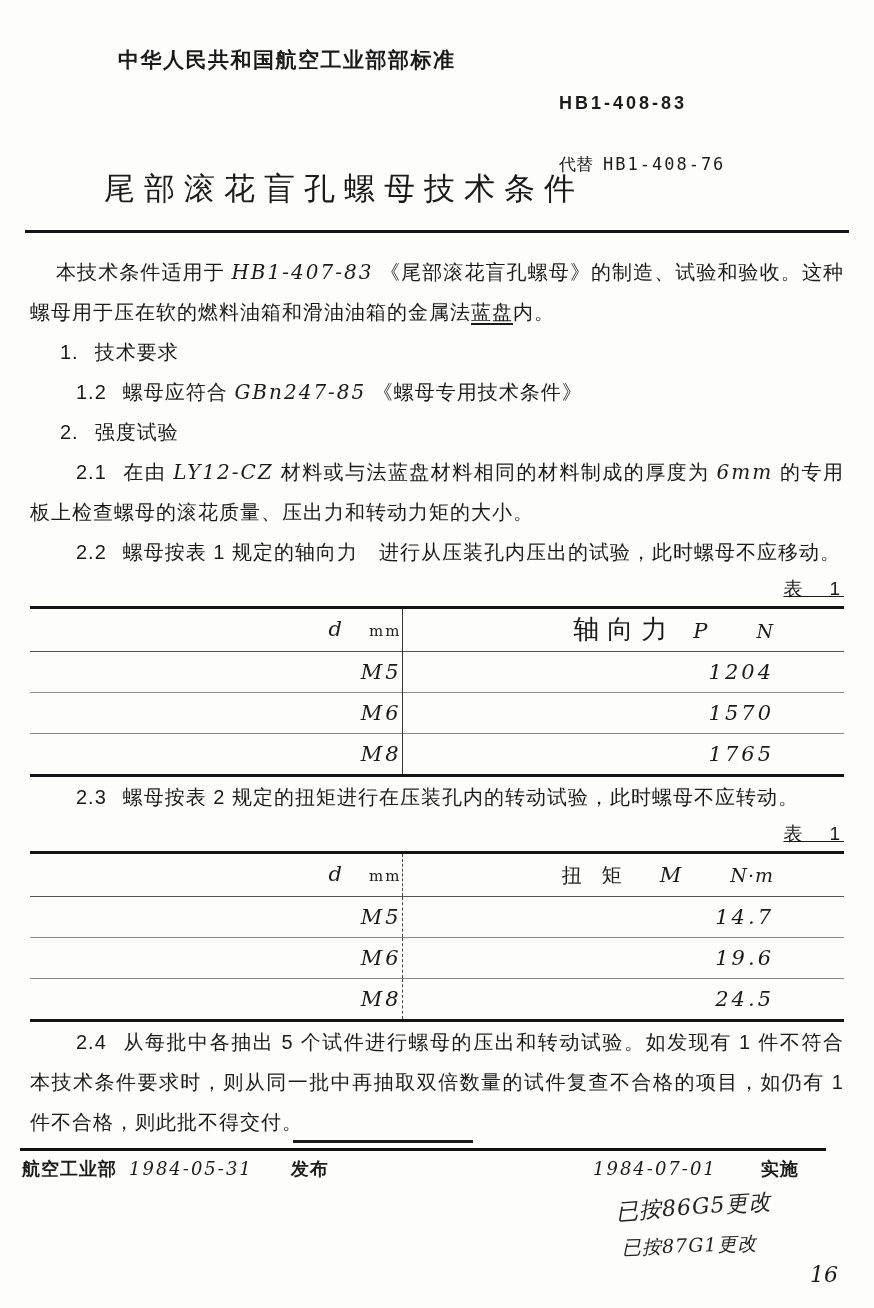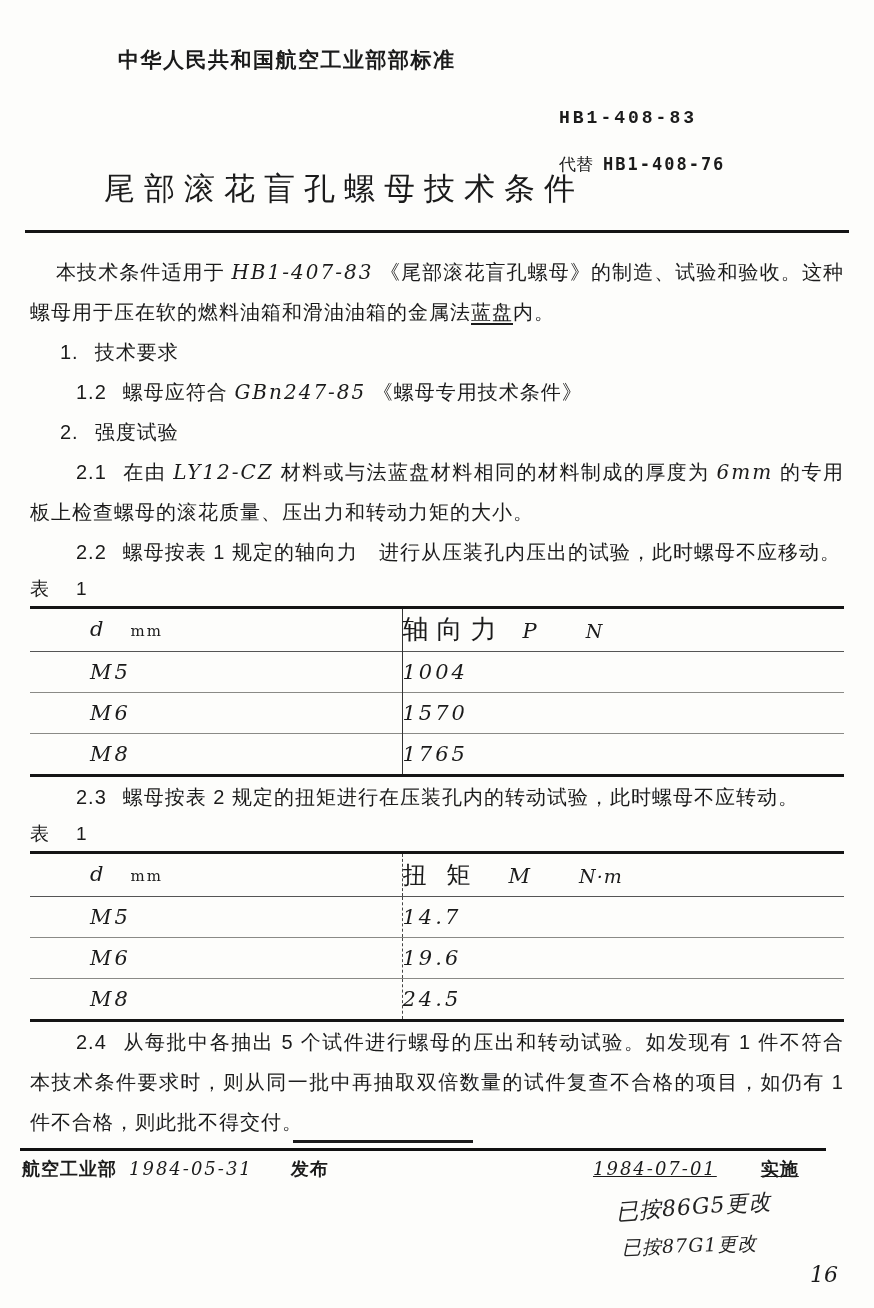--- a/index.html
+++ b/index.html
@@ -3,60 +3,60 @@
 <meta charset="utf-8">
 <style>
   html,body{margin:0;padding:0;background:#e8e8e4;}
   .page{
     position:relative;width:874px;height:1308px;margin:0 auto;
     background:#fdfdfb;color:#1b1b1b;overflow:hidden;
     font-family:"Liberation Sans",sans-serif;
   }
   
   .org-label{position:absolute;left:118px;top:46px;font-size:21px;font-weight:bold;letter-spacing:1.5px;}
-  .std-number{position:absolute;left:559px;top:108px;font-size:18px;font-weight:600;letter-spacing:3px;font-family:Liberation Mono, monospace;}
+  .std-number{position:absolute;left:559px;top:93px;font-size:18px;font-weight:600;letter-spacing:3px;font-family:Liberation Sans, sans-serif;}
   .replaces{position:absolute;left:559px;top:153px;font-size:17px;}
-  .replaces .rep-num{font-weight:700;letter-spacing:2px;margin-left:10px;font-family:"DejaVu Sans Mono",monospace;}
+  .replaces .rep-num{font-weight:400;letter-spacing:2px;margin-left:10px;font-family:"DejaVu Sans Mono",monospace;}
   .doc-title{position:absolute;left:104px;top:168px;margin:0;font-size:31px;font-weight:500;letter-spacing:9px;font-style:normal;}
   .title-rule{position:absolute;left:25px;top:230px;width:824px;height:3px;background:#151515;}
   
   .body{position:absolute;left:30px;top:252px;width:814px;font-size:20px;line-height:40px;letter-spacing:1px;text-align:justify;}
   .body p{margin:0;}
   p.intro{text-indent:26px;}
   p.lvl1{text-indent:30px;}
   p.lvl2{text-indent:46px;}
   .cnum{margin-right:16px;}
   .hw{font-family:"DejaVu Serif",serif;font-style:italic;letter-spacing:2px;}
   .ul{text-decoration:underline;text-underline-offset:4px;}
   
-  .tbl-caption{line-height:34px;text-align:left;font-size:19px;letter-spacing:4px;}
+  .tbl-caption{line-height:34px;text-align:right;font-size:19px;letter-spacing:4px;text-decoration:underline;}
   table.spec{border-collapse:collapse;width:814px;table-layout:fixed;
     border-top:3px solid #151515;border-bottom:3px solid #151515;}
   table.spec col.c1{width:372px;}
-  table.spec th,table.spec td{padding:0;font-weight:normal;text-align:left;vertical-align:middle;}
+  table.spec th,table.spec td{padding:0;font-weight:normal;text-align:right;vertical-align:middle;}
   table.spec thead tr{height:36px;border-bottom:1px solid #555;}
   table.spec tbody tr{height:27px;border-bottom:1px solid #8a8a86;}
   table.spec tbody tr:last-child{border-bottom:none;}
   table.spec .c1cell{border-right:1px solid #333;padding-left:60px;}
   table.spec.t2 .c1cell{border-right:1px dashed #444;}
   table.spec .c2cell{padding-right:70px;}
   .sym{font-family:"DejaVu Serif",serif;font-style:italic;font-size:21px;}
   .unit-sm{font-size:15px;margin-left:26px;letter-spacing:2px;font-family:"DejaVu Serif",serif;}
   .col-label1{letter-spacing:8px;font-size:26px;}
-  .col-label2{letter-spacing:20px;font-size:24px;}
+  .col-label2{letter-spacing:20px;font-size:20px;}
   .hdr-sym{margin-left:18px;}
   .hdr-unit{font-family:"DejaVu Serif",serif;font-style:italic;font-size:19px;margin-left:48px;}
   td.val{font-family:"DejaVu Serif",serif;font-style:italic;font-size:21px;letter-spacing:3px;}
   .mt20{margin-top:20px;}
   .mt14{margin-top:14px;}
   
   .pre-footer-line{position:absolute;left:293px;top:1140px;width:180px;height:3px;background:#1c1c1c;}
   .footer-rule{position:absolute;left:20px;top:1148px;width:806px;height:3px;background:#111;}
   .footer-left{position:absolute;left:22px;top:1157px;font-size:18px;}
-  .footer-right{position:absolute;left:593px;top:1157px;font-size:18px;text-decoration:underline;}
+  .footer-right{position:absolute;left:593px;top:1157px;font-size:18px;}
   .f-bold{font-weight:bold;letter-spacing:1px;}
   .f-date{font-family:"DejaVu Serif",serif;font-style:italic;font-size:18px;letter-spacing:2px;}
   .gap-issue{margin-left:38px;}
   .gap-impl{margin-left:44px;}
   .footer-left .f-date{margin-left:12px;}
   
   .hw-note{position:absolute;font-family:"DejaVu Serif",serif;font-style:italic;color:#222;}
   .note1{left:616px;top:1192px;font-size:22px;transform:rotate(-4deg);letter-spacing:1px;}
   .note2{left:622px;top:1233px;font-size:19px;transform:rotate(-2deg);letter-spacing:1px;}
   .page-num{position:absolute;left:810px;top:1262px;font-size:22px;font-family:"DejaVu Serif",serif;font-style:italic;}
@@ -97,21 +97,21 @@
         </colgroup>
       <thead>
         <tr>
           <th class="c1cell"><span class="sym">d</span><span class="unit-sm">mm</span></th>
           <th class="c2cell"><span class="col-label1">轴向力</span><span class="sym hdr-sym">P</span><span class="hdr-unit">N</span></th>
         </tr>
       </thead>
       <tbody>
         <tr>
             <td class="c1cell val">M5</td>
-            <td class="c2cell val">1004</td>
+            <td class="c2cell val">1204</td>
           </tr>
         <tr>
             <td class="c1cell val">M6</td>
             <td class="c2cell val">1570</td>
           </tr>
         <tr>
             <td class="c1cell val">M8</td>
             <td class="c2cell val">1765</td>
           </tr>
       </tbody>

